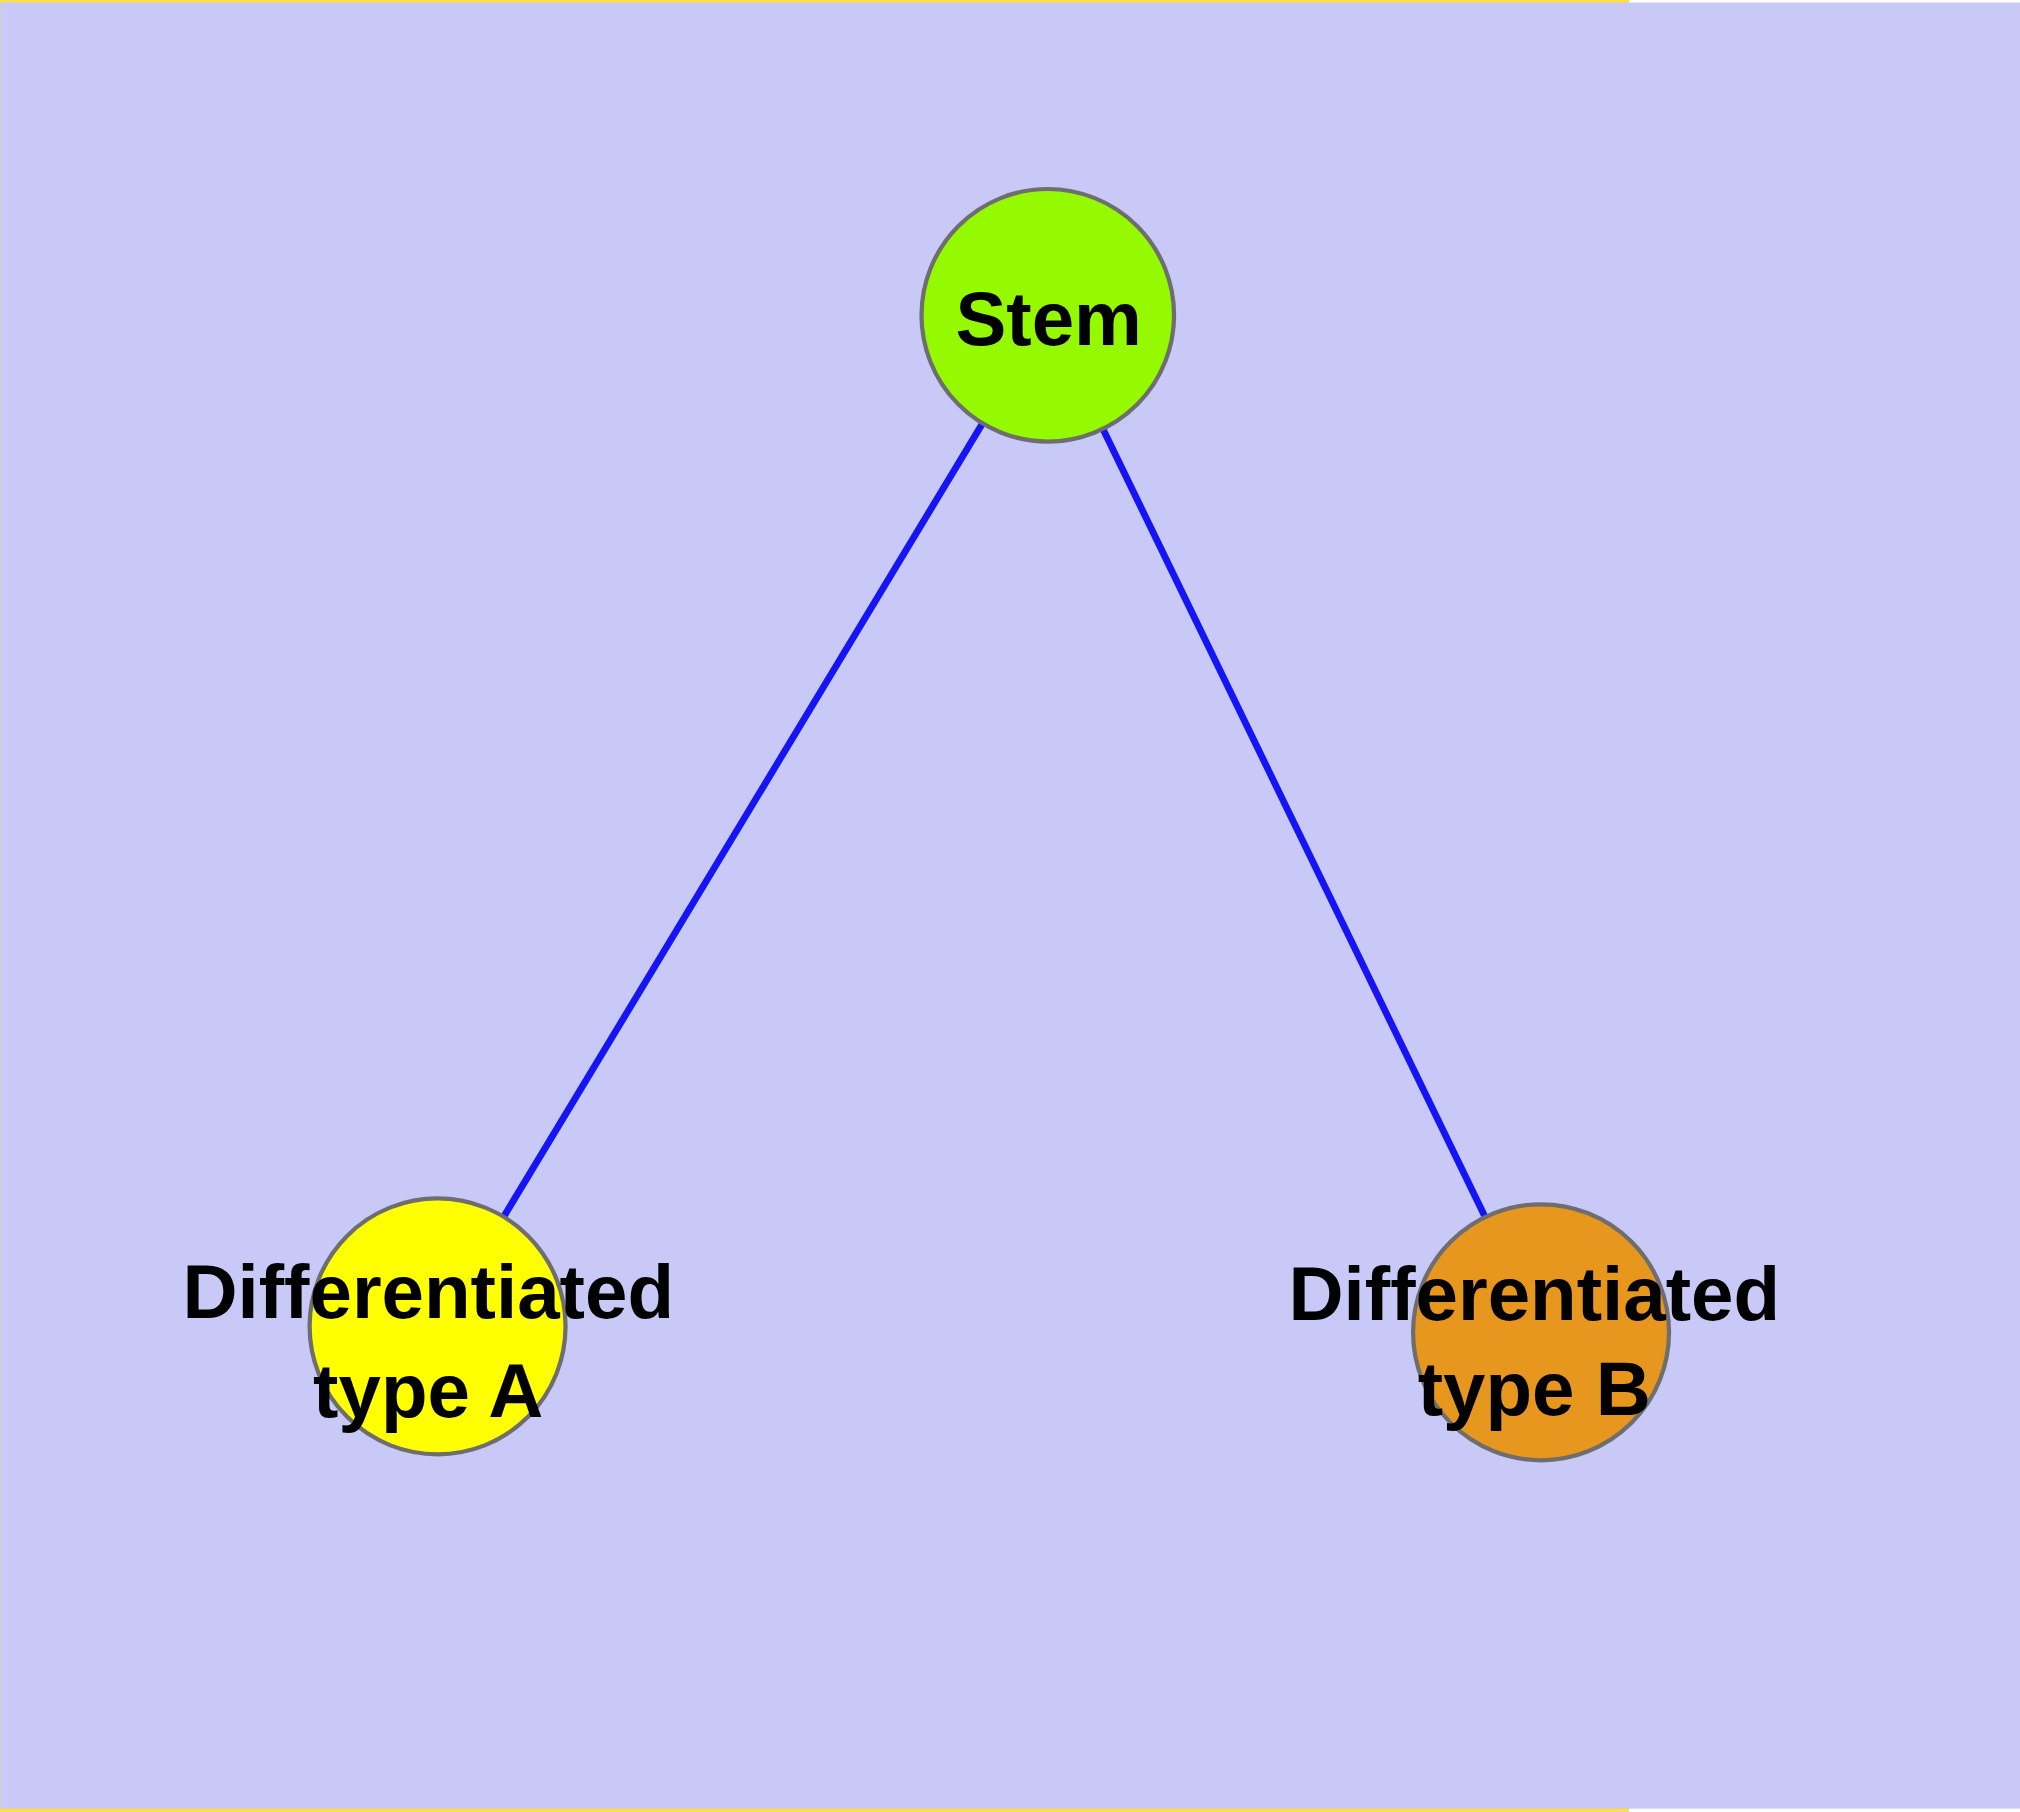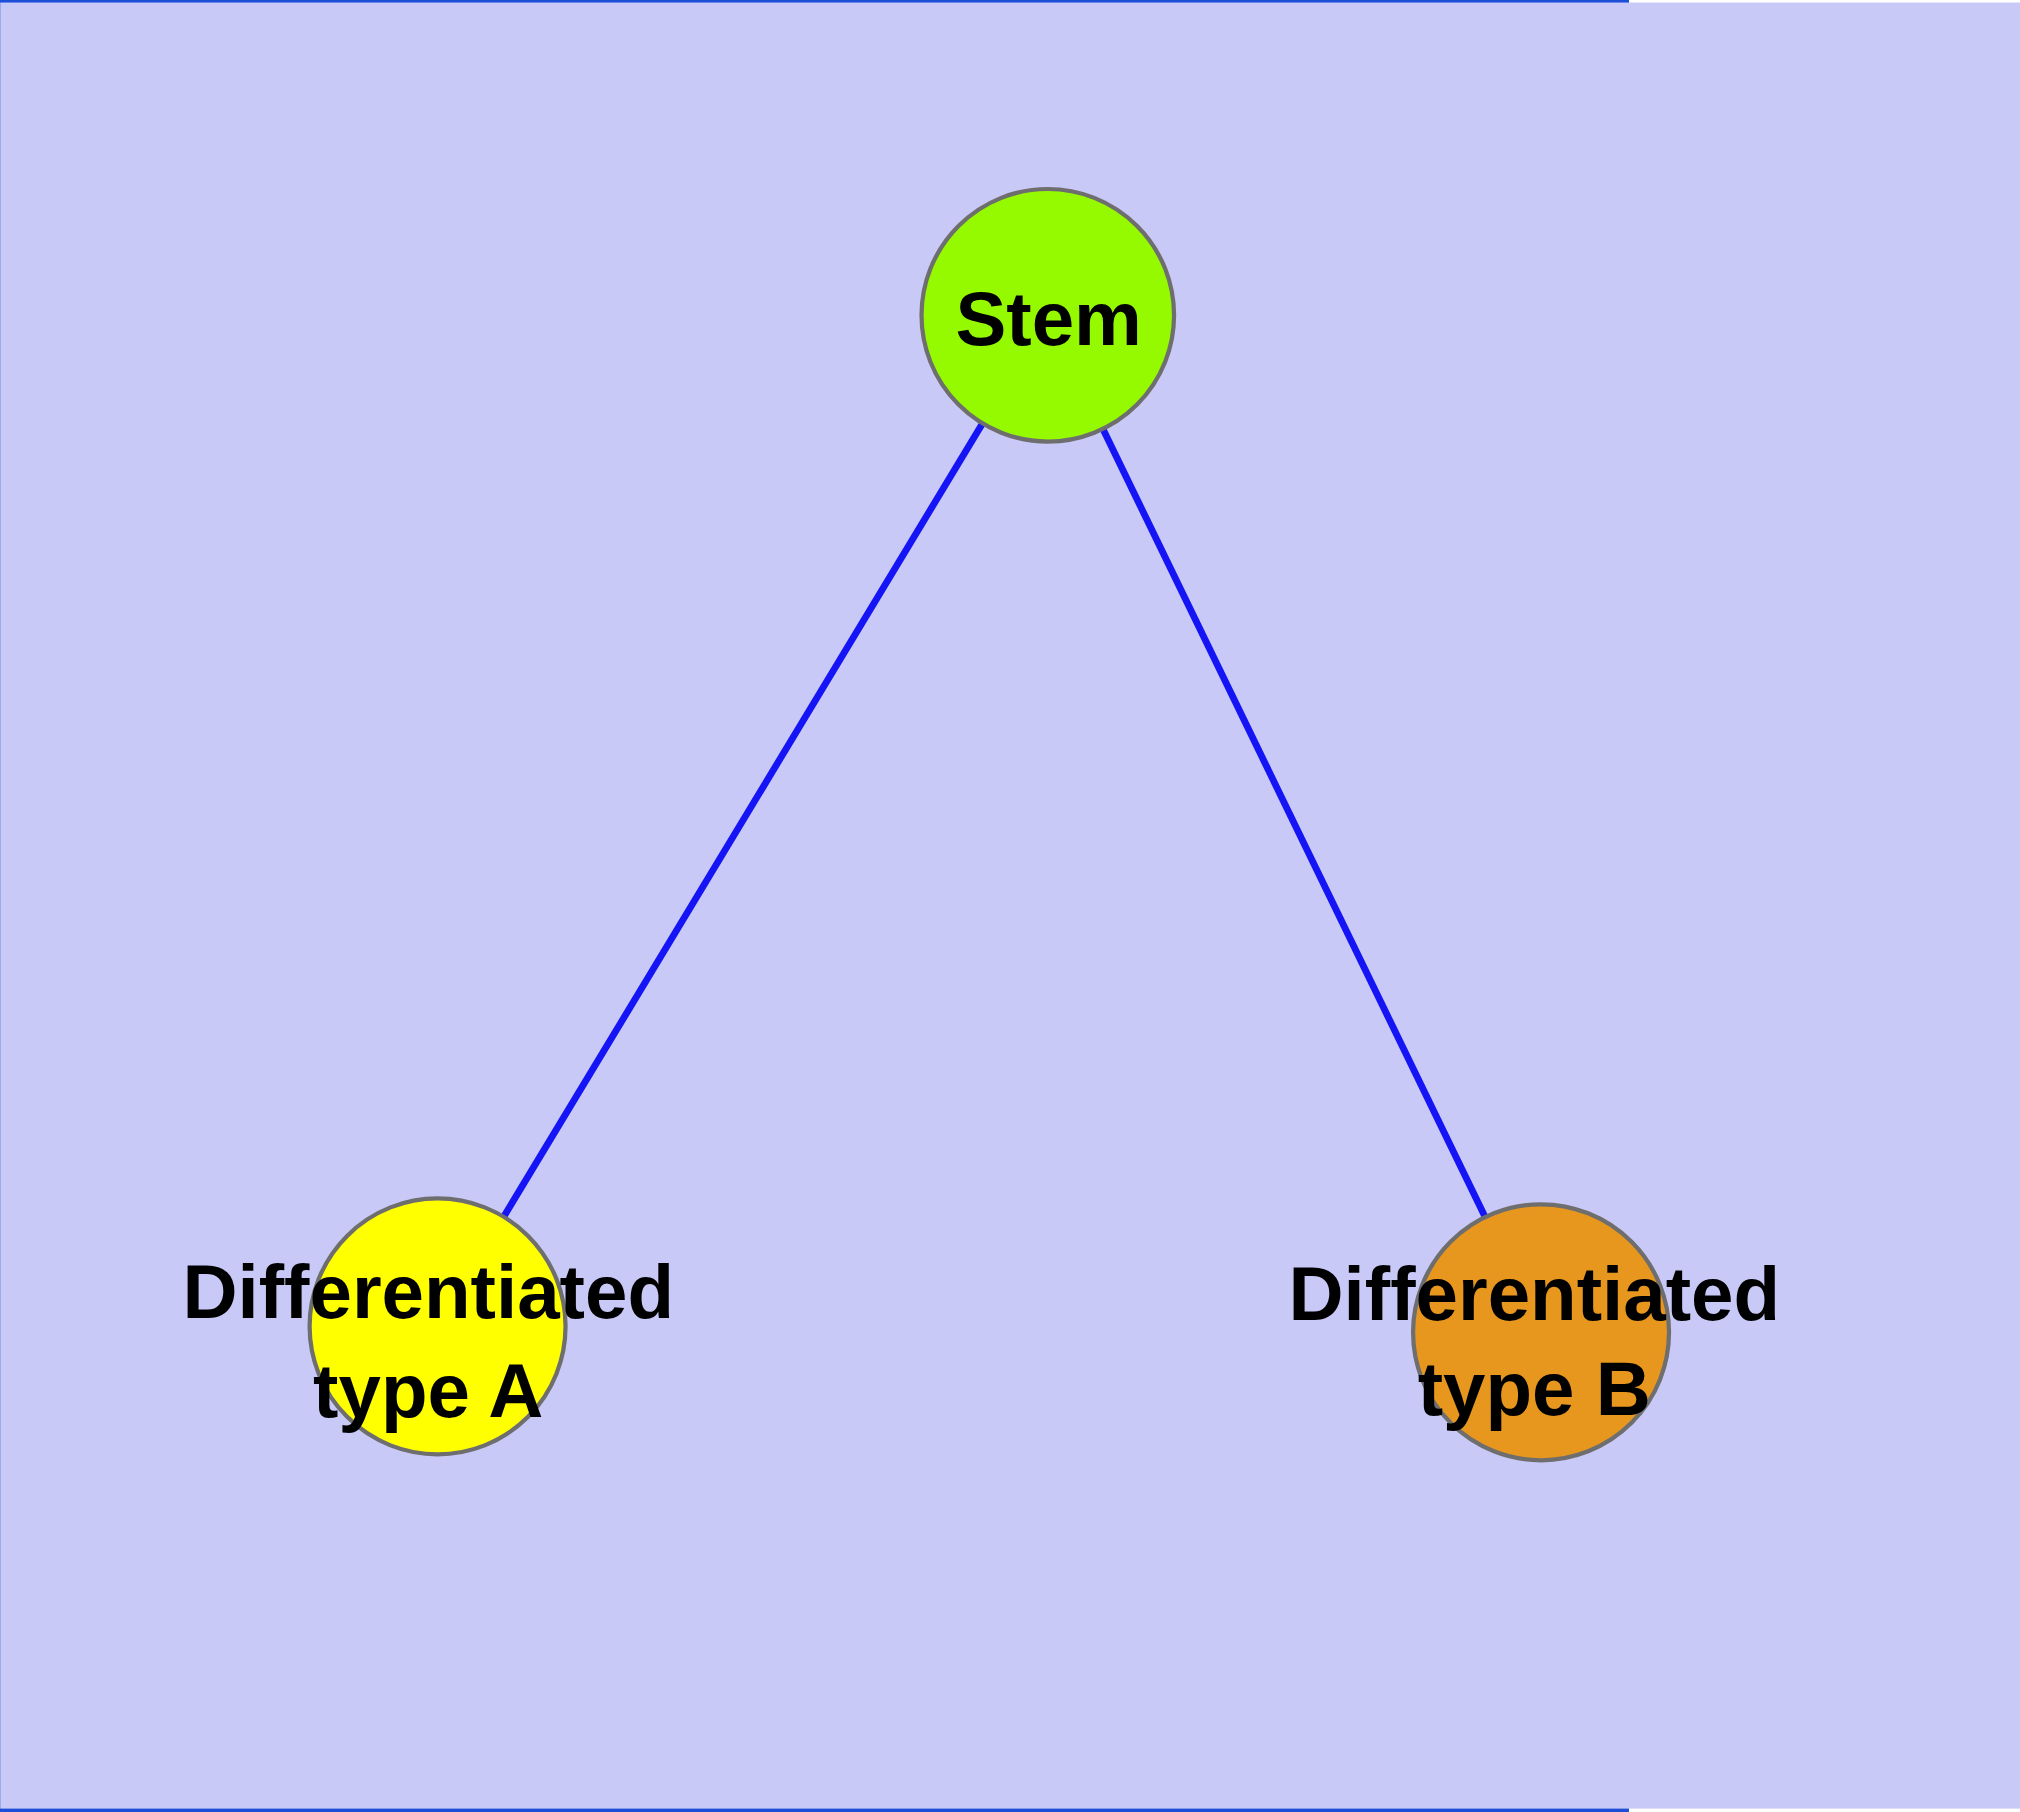--- a/index.html
+++ b/index.html
@@ -4,21 +4,21 @@
 <style>
   html, body {
     margin: 0;
     padding: 0;
     background: #ffffff;
   }
   .canvas-wrap {
     width: 1629px;
     height: 1812px;
     position: relative;
-    background: #1d4ed8;
+    background: #fde047;
   }
   svg.graph {
     display: block;
     width: 2021px;
     height: 1812px;
   }
   svg.graph line.edge {
     stroke-width: 8;
     fill: none;
   }

